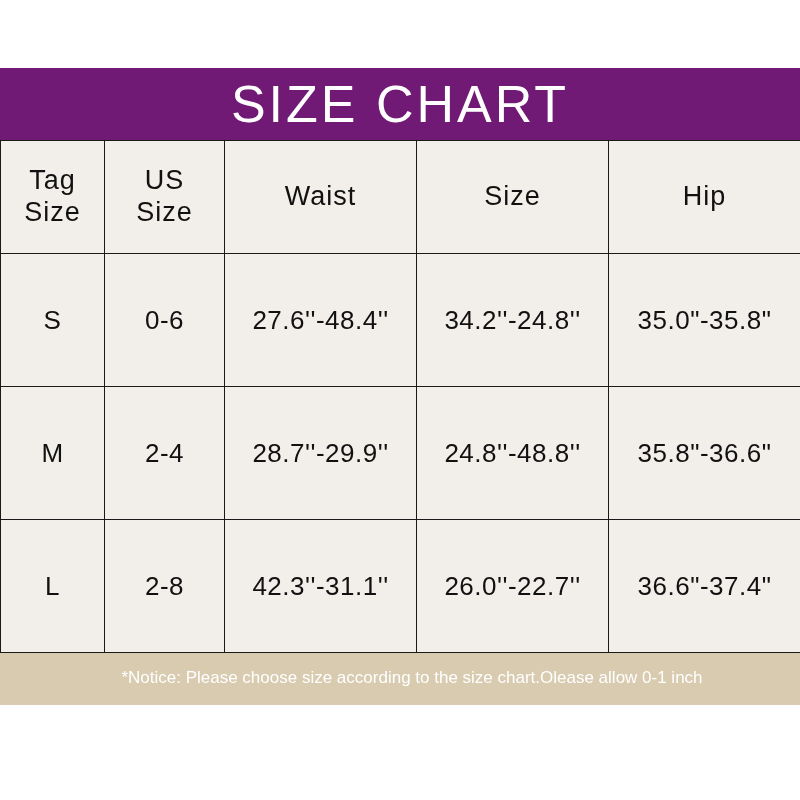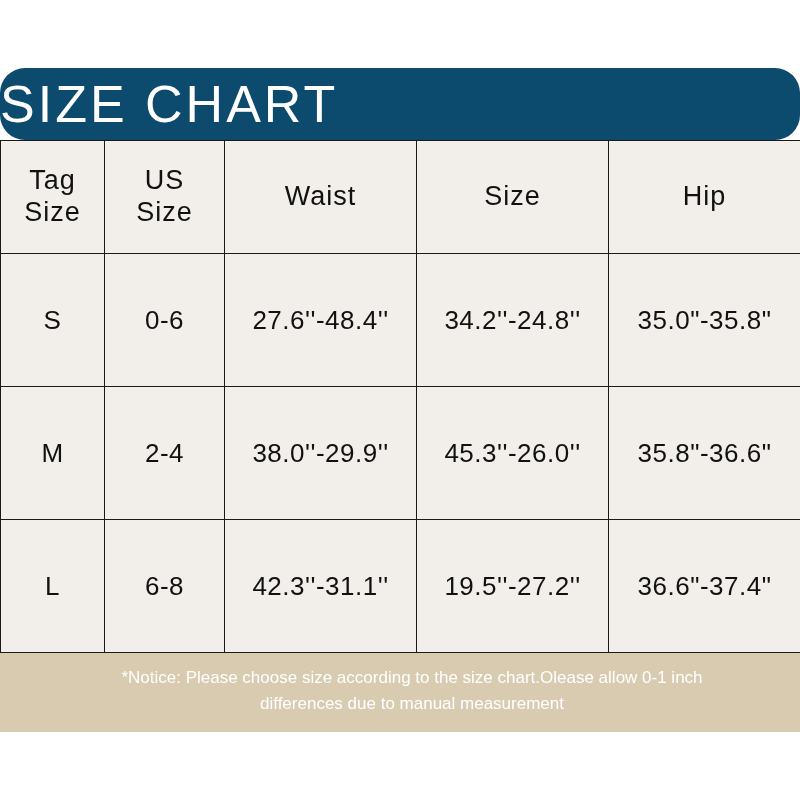--- a/index.html
+++ b/index.html
@@ -20,26 +20,25 @@
     background: #ffffff;
     box-sizing: border-box;
   }
   .chart-wrap {
     position: absolute;
     left: 0;
     top: 68px;
     width: 800px;
   }
   .title-bar {
-    background: #0c4a6e;
+    background: #701a75;
     height: 72px;
     display: flex;
     align-items: center;
-    justify-content: flex-start;
-    border-radius: 25px;
+    justify-content: center;
   }
   .title-bar .title-text {
     color: #ffffff;
     font-size: 52px;
     letter-spacing: 3px;
     font-weight: 400;
     font-family: "Liberation Sans", sans-serif;
   }
   table.size-table {
     border-collapse: collapse;
@@ -132,33 +131,32 @@
         <tr>
           <td class="tag-size-cell">S</td>
           <td class="us-size-cell">0-6</td>
           <td>27.6''-48.4''</td>
           <td>34.2''-24.8''</td>
           <td>35.0"-35.8"</td>
         </tr>
         <tr>
           <td class="tag-size-cell">M</td>
           <td class="us-size-cell">2-4</td>
-          <td>38.0''-29.9''</td>
-          <td>45.3''-26.0''</td>
+          <td>28.7''-29.9''</td>
+          <td>24.8''-48.8''</td>
           <td>35.8"-36.6"</td>
         </tr>
         <tr>
           <td class="tag-size-cell">L</td>
-          <td class="us-size-cell">6-8</td>
+          <td class="us-size-cell">2-8</td>
           <td>42.3''-31.1''</td>
-          <td>19.5''-27.2''</td>
+          <td>26.0''-22.7''</td>
           <td>36.6"-37.4"</td>
         </tr>
       </tbody>
     </table>
 
     <div class="notice-bar">
       <span class="line">*Notice: Please choose size according to the size chart.Olease allow 0-1 inch</span>
-      <span class="line">differences due to manual measurement</span>
     </div>
 
   </div>
 </div>
 
 </body></html>

